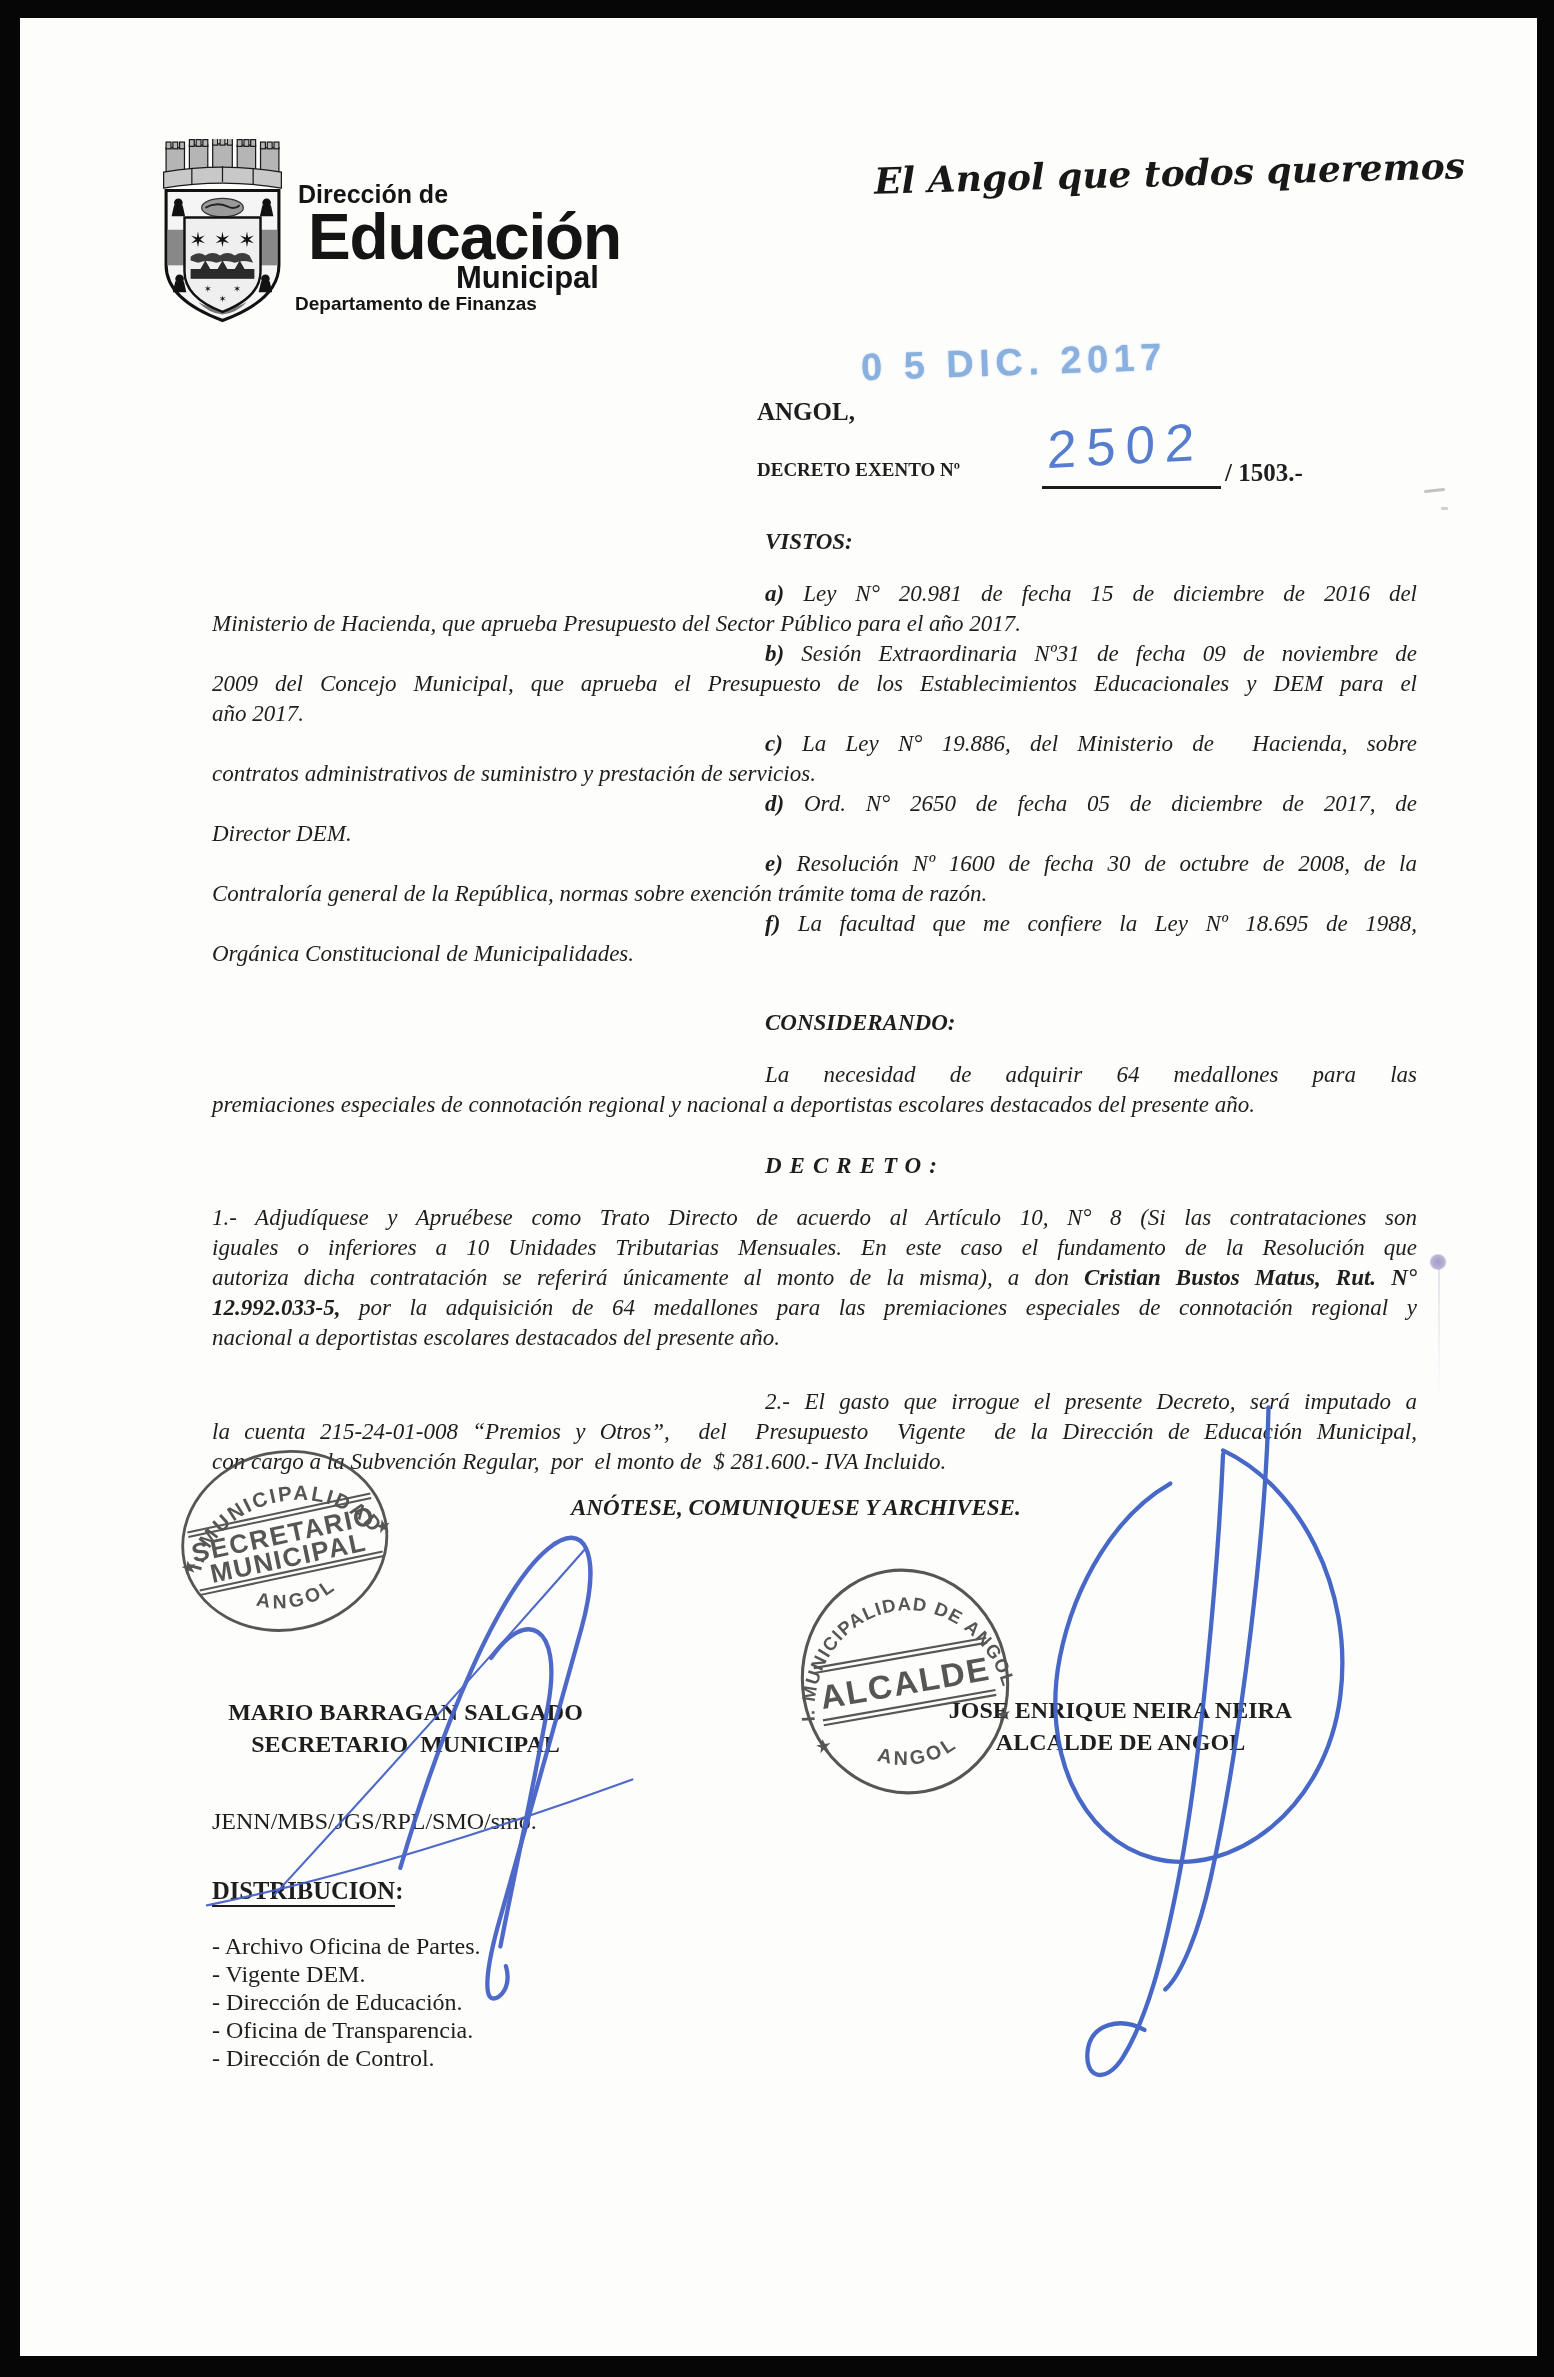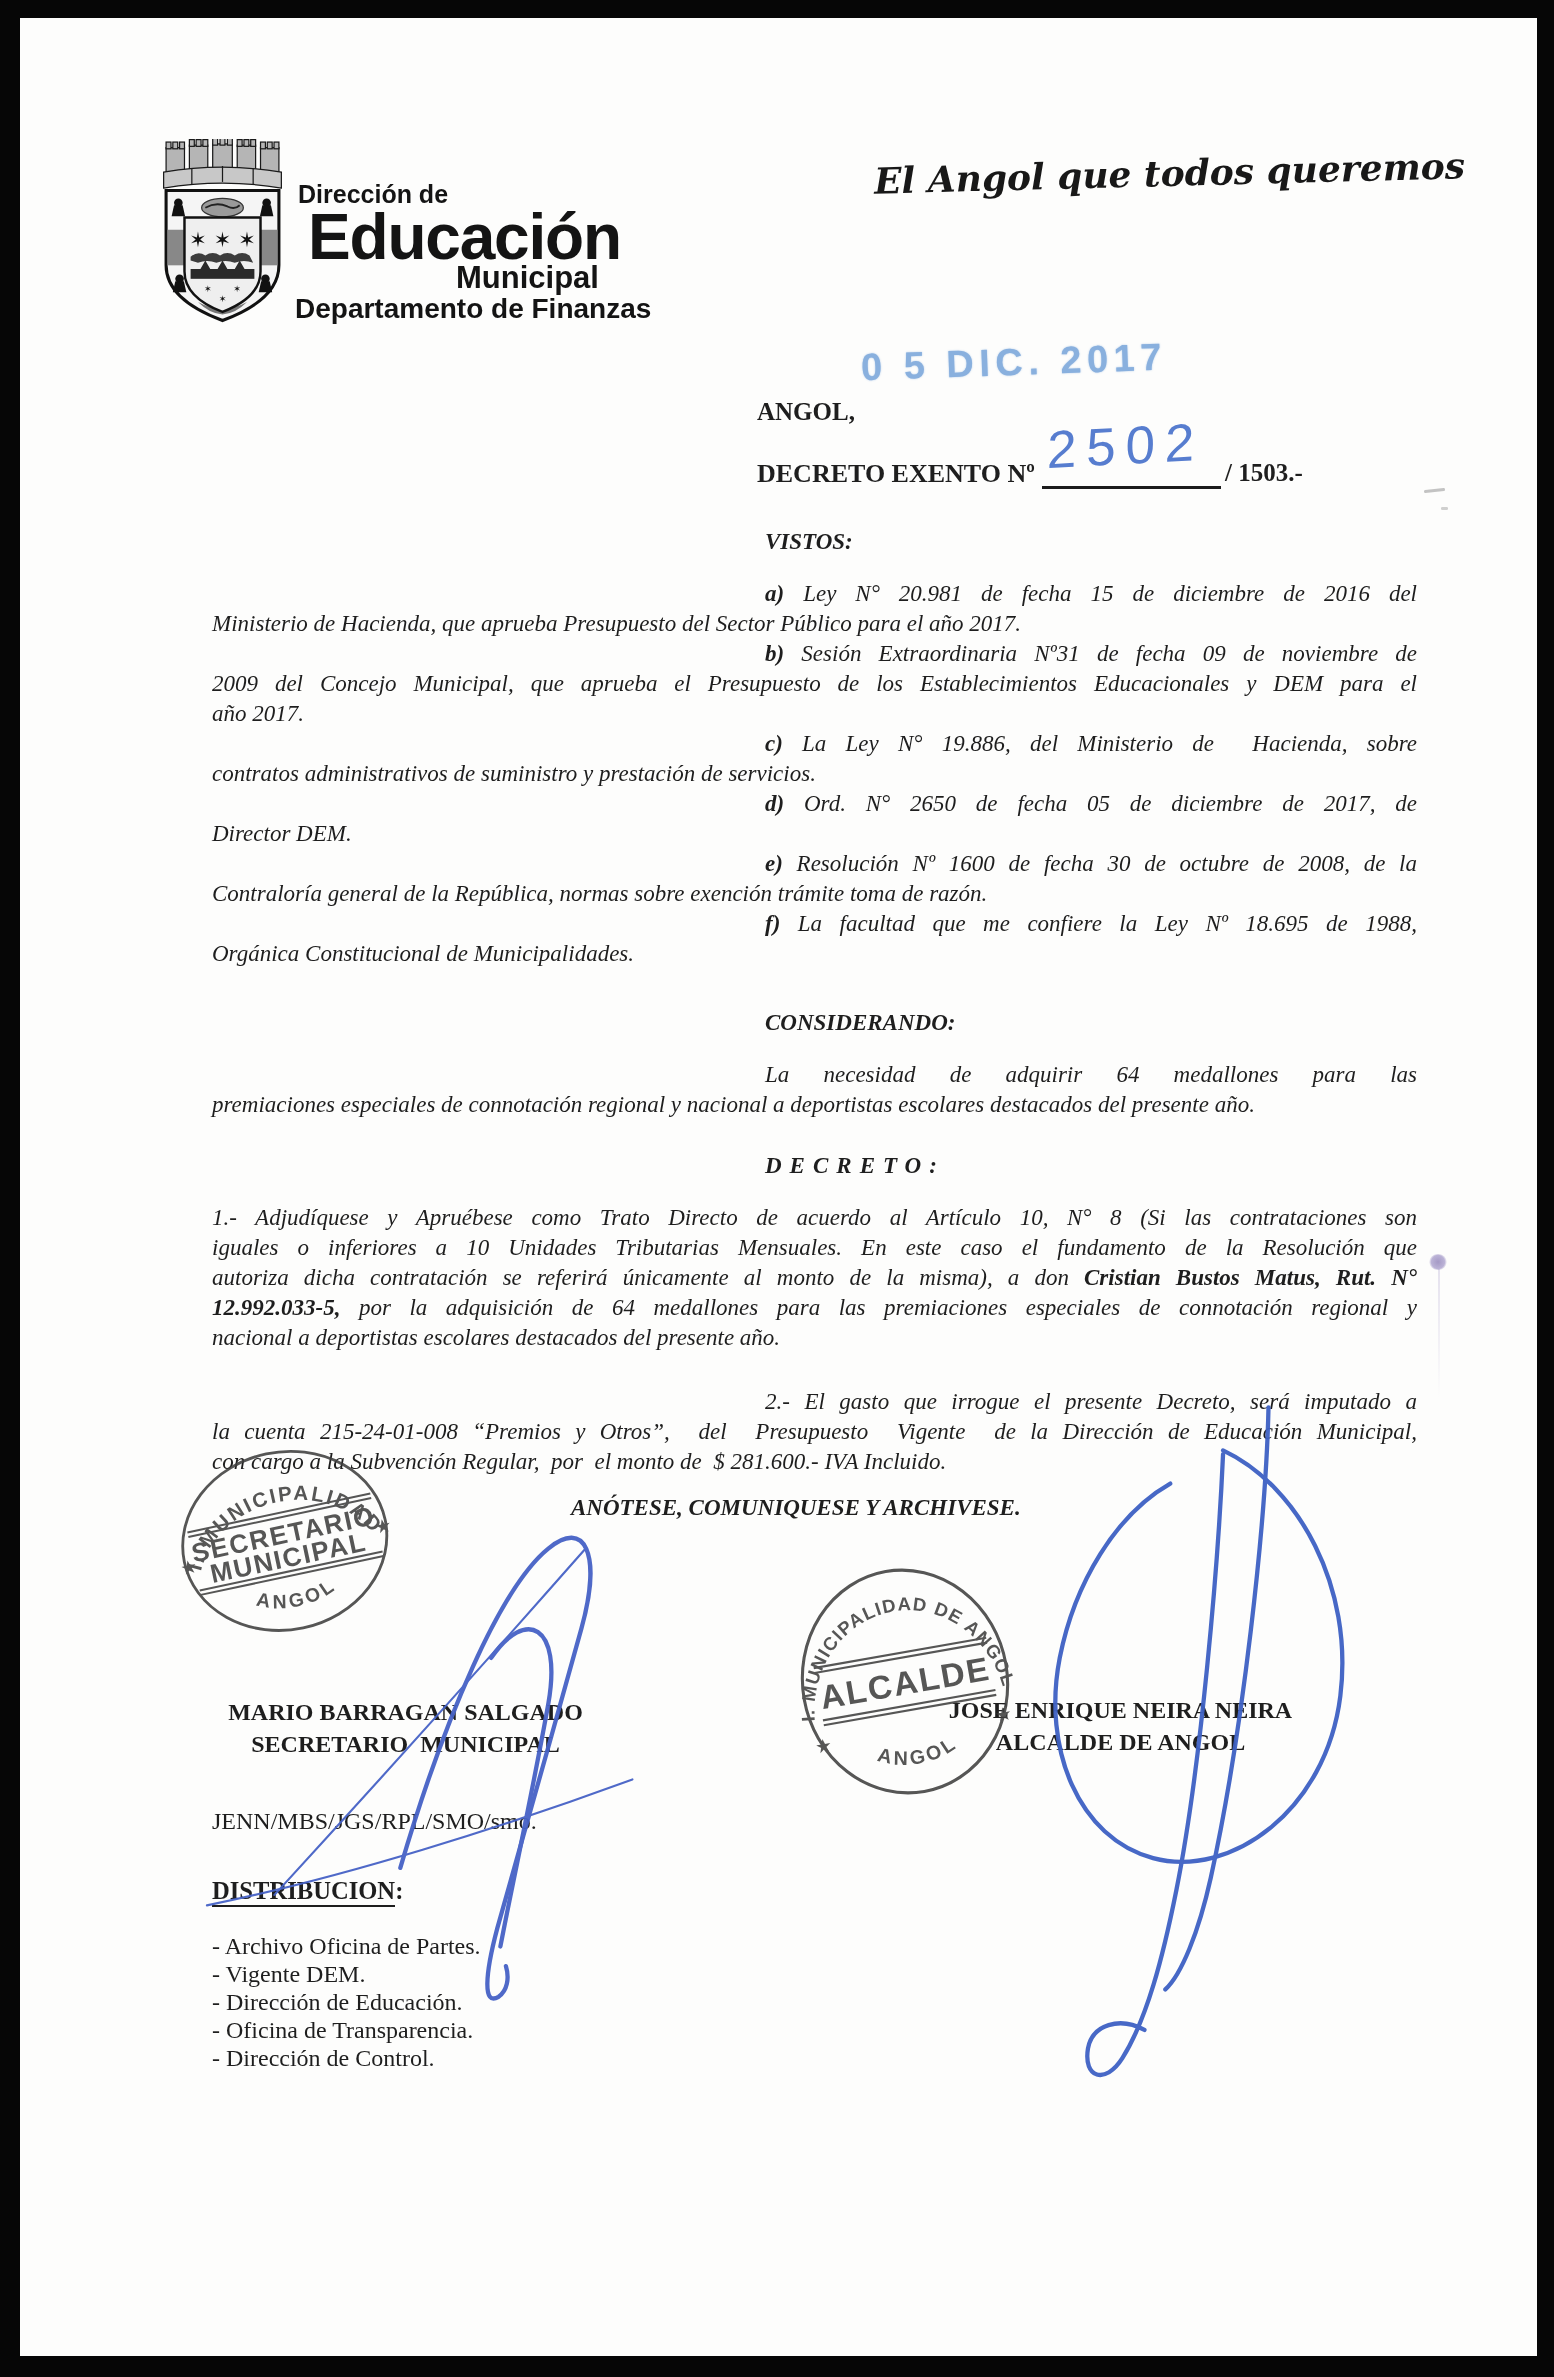--- a/index.html
+++ b/index.html
@@ -6,30 +6,30 @@
   #doc{position:relative;width:1554px;height:2377px;background:#060606;overflow:hidden;
        font-family:"Liberation Serif",serif;color:#1e1e1e;}
   .sheet{position:absolute;left:20px;top:18.4px;width:1517px;height:2338px;background:#fdfdfc;}
   .abs{position:absolute;}
 
   
   .hdrsans{font-family:"Liberation Sans",sans-serif;font-weight:bold;color:#141414;}
   #org1{left:298px;top:180px;font-size:25px;}
   #org2{left:308px;top:200px;font-size:64px;letter-spacing:-1.2px;}
   #org3{left:456px;top:260px;font-size:31px;}
-  #org4{left:295px;top:293px;font-size:28px;}
+  #org4{left:295px;top:293px;font-size:19px;}
   #slogan{left:874px;top:152px;font-size:36px;font-family:"DejaVu Serif",serif;
           font-style:italic;font-weight:bold;color:#181818;transform:rotate(-1.5deg);}
 
   
   #datestamp{left:861px;top:341px;font-size:38px;font-family:"Liberation Sans",sans-serif;
              font-weight:bold;letter-spacing:5.5px;color:#7aa6da;transform:rotate(-2deg);
              opacity:.88;text-shadow:0 0 1.8px rgba(122,166,218,.75);}
   #city{left:757px;top:398px;font-size:25px;font-weight:bold;}
-  #declabel{left:757px;top:459px;font-size:26px;font-weight:bold;}
+  #declabel{left:757px;top:459px;font-size:19px;font-weight:bold;}
   #decline{left:1042px;top:486px;width:179px;height:2.5px;background:#1c1c1c;}
   #decnum{left:1047px;top:415px;font-size:53px;color:#4a73cc;letter-spacing:9.8px;
           font-family:"Liberation Sans",sans-serif;transform:rotate(-3deg) skewX(-4deg);opacity:.92;}
   #decsuffix{left:1225px;top:459px;font-size:25px;font-weight:bold;}
 
   
   #flow{left:212px;top:527px;width:1205px;font-size:23px;}
   .ln{line-height:30px;min-height:30px;white-space:pre-wrap;font-style:italic;}
   .ind{padding-left:553px;}
   .just{text-align:justify;text-align-last:justify;}

